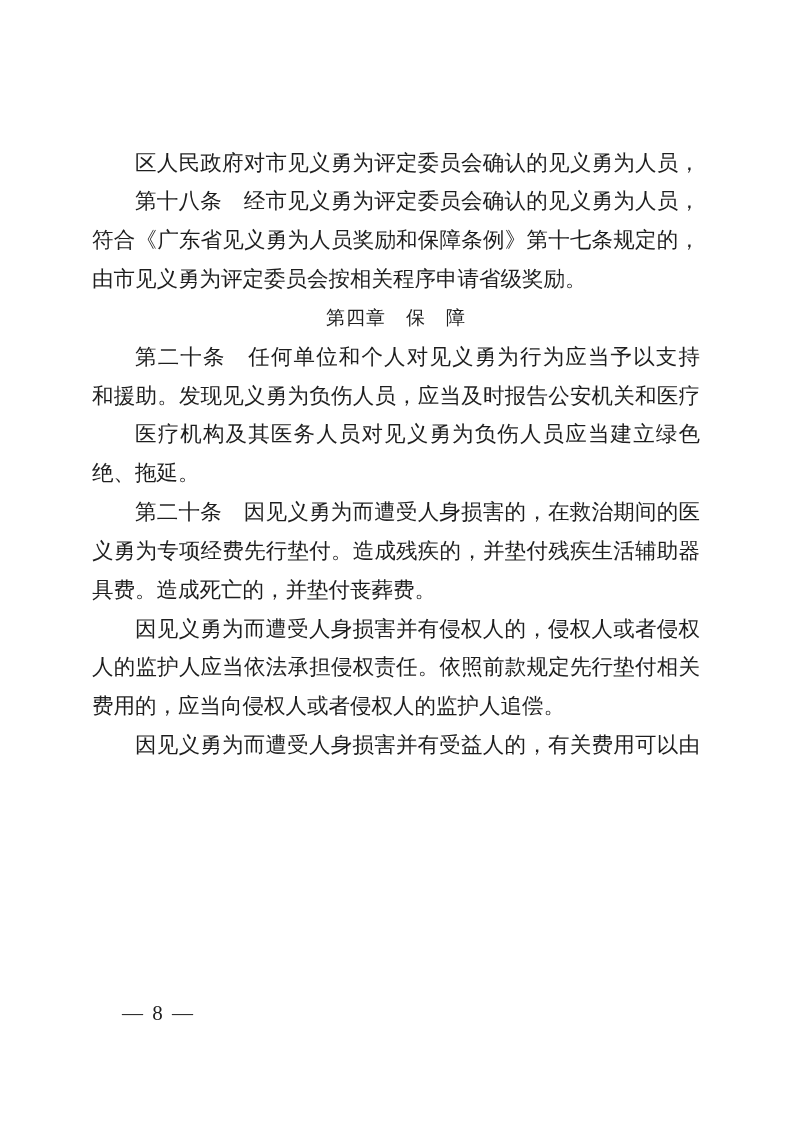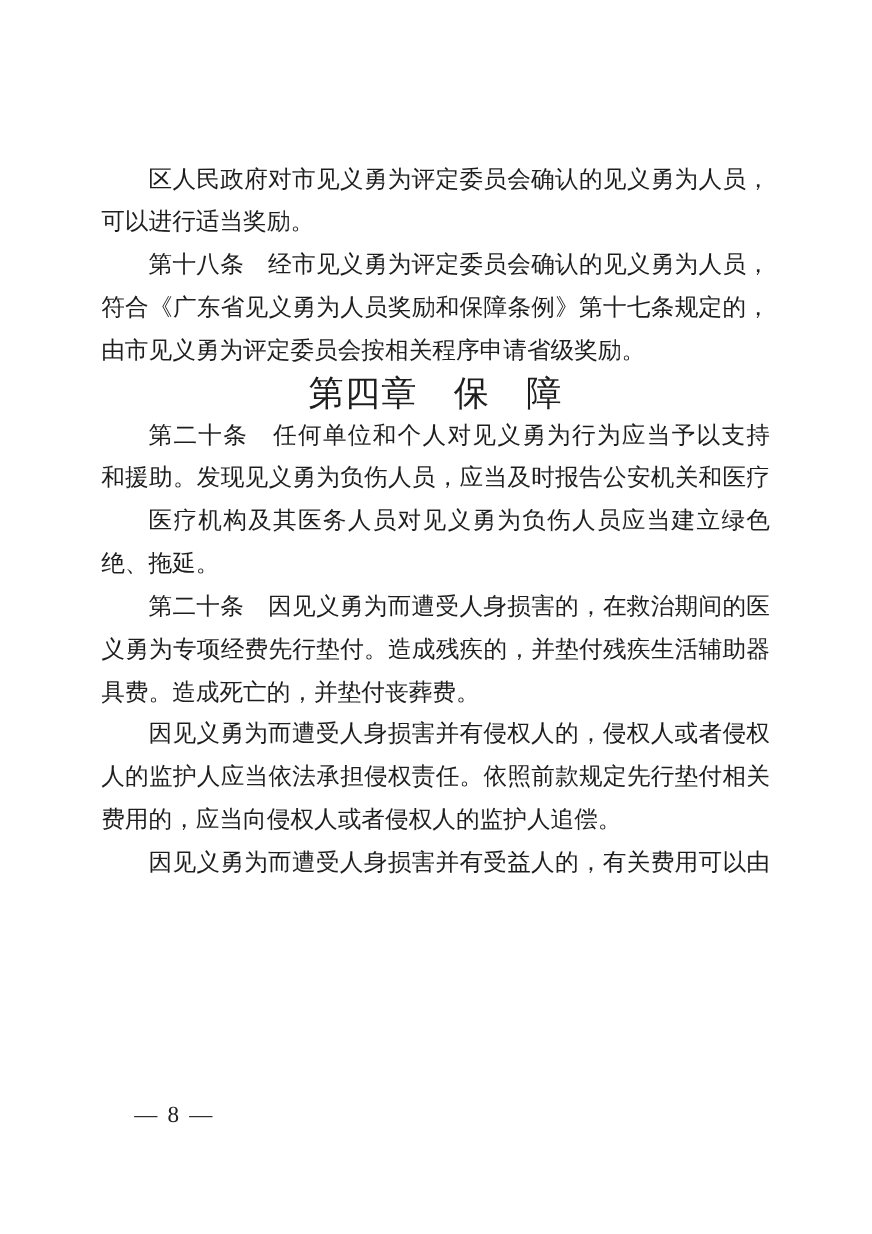--- a/index.html
+++ b/index.html
@@ -35,21 +35,21 @@
   }
   .line.justify {
     text-align: justify;
     text-align-last: justify;
   }
   .line .bold {
     font-weight: normal;
     margin-top: 32px;
   }
   .line.heading {
-    font-size: 32px;
+    font-size: 19px;
     font-weight: bold;
     text-align: center;
     text-align-last: center;
     letter-spacing: 1px;
     padding-left: 0;
   }
   .page-number {
     position: absolute;
     left: 122px;
     top: 994px;
@@ -58,21 +58,20 @@
     color: #1e1e1e;
     letter-spacing: 2px;
   }
 </style>
 </head>
 <body>
 
 <div class="page">
   <div class="doc-content" id="doc-content">
       <div class="line body indent justify"><span>区人民政府对市见义勇为评定委员会确认的见义勇为人员，</span></div>
-      <div class="line body"><span>可以进行适当奖励。</span></div>
       <div class="line body indent justify"><span class="bold">第十八条</span><span>　经市见义勇为评定委员会确认的见义勇为人员，</span></div>
       <div class="line body justify"><span>符合《广东省见义勇为人员奖励和保障条例》第十七条规定的，</span></div>
       <div class="line body"><span>由市见义勇为评定委员会按相关程序申请省级奖励。</span></div>
       <div class="line heading"><span class="bold">第四章　保　障</span></div>
       <div class="line body indent justify"><span class="bold">第二十条</span><span>　任何单位和个人对见义勇为行为应当予以支持</span></div>
       <div class="line body justify"><span>和援助。发现见义勇为负伤人员，应当及时报告公安机关和医疗</span></div>
       <div class="line body indent justify"><span>医疗机构及其医务人员对见义勇为负伤人员应当建立绿色</span></div>
       <div class="line body"><span>绝、拖延。</span></div>
       <div class="line body indent justify"><span class="bold">第二十条</span><span>　因见义勇为而遭受人身损害的，在救治期间的医</span></div>
       <div class="line body justify"><span>义勇为专项经费先行垫付。造成残疾的，并垫付残疾生活辅助器</span></div>

